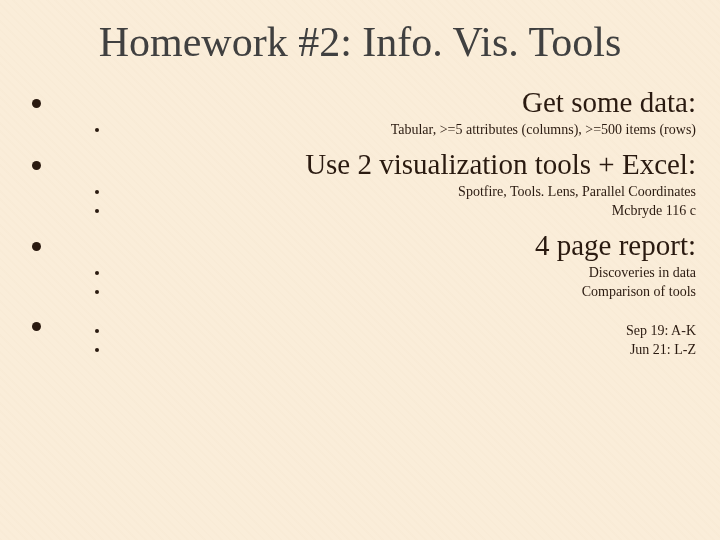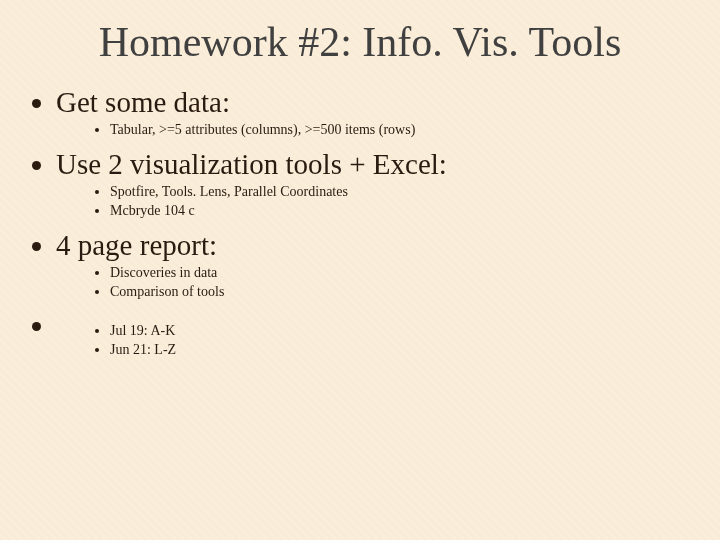--- a/index.html
+++ b/index.html
@@ -22,20 +22,21 @@
       font-size: 42px;
       text-align: center;
       color: #404040;
       margin: 0 0 20px 0;
       font-weight: normal;
     }
     ul.outer {
       list-style: disc;
       margin: 0;
       padding-left: 32px;
+      text-align: right;
     }
     ul.outer > li {
       font-size: 29px;
       margin-bottom: 2px;
     }
     ul.outer > li > .lbl {
       display: inline;
     }
     ul.inner {
       list-style: disc;
@@ -56,29 +57,29 @@
   <li>
     <span class="lbl">Get some data:</span>
     <ul class="inner">
       <li>Tabular, &gt;=5 attributes (columns), &gt;=500 items (rows)</li>
     </ul>
   </li>
   <li>
     <span class="lbl">Use 2 visualization tools + Excel:</span>
     <ul class="inner">
       <li>Spotfire, Tools. Lens, Parallel Coordinates</li>
-      <li>Mcbryde 104 c</li>
+      <li>Mcbryde 116 c</li>
     </ul>
   </li>
   <li>
     <span class="lbl">4 page report:</span>
     <ul class="inner">
       <li>Discoveries in data</li>
       <li>Comparison of tools</li>
     </ul>
   </li>
   <li>
     <ul class="inner">
-      <li>Jul 19:  A-K</li>
+      <li>Sep 19:  A-K</li>
       <li>Jun 21:  L-Z</li>
     </ul>
   </li>
 </ul>
 
 </body></html>

